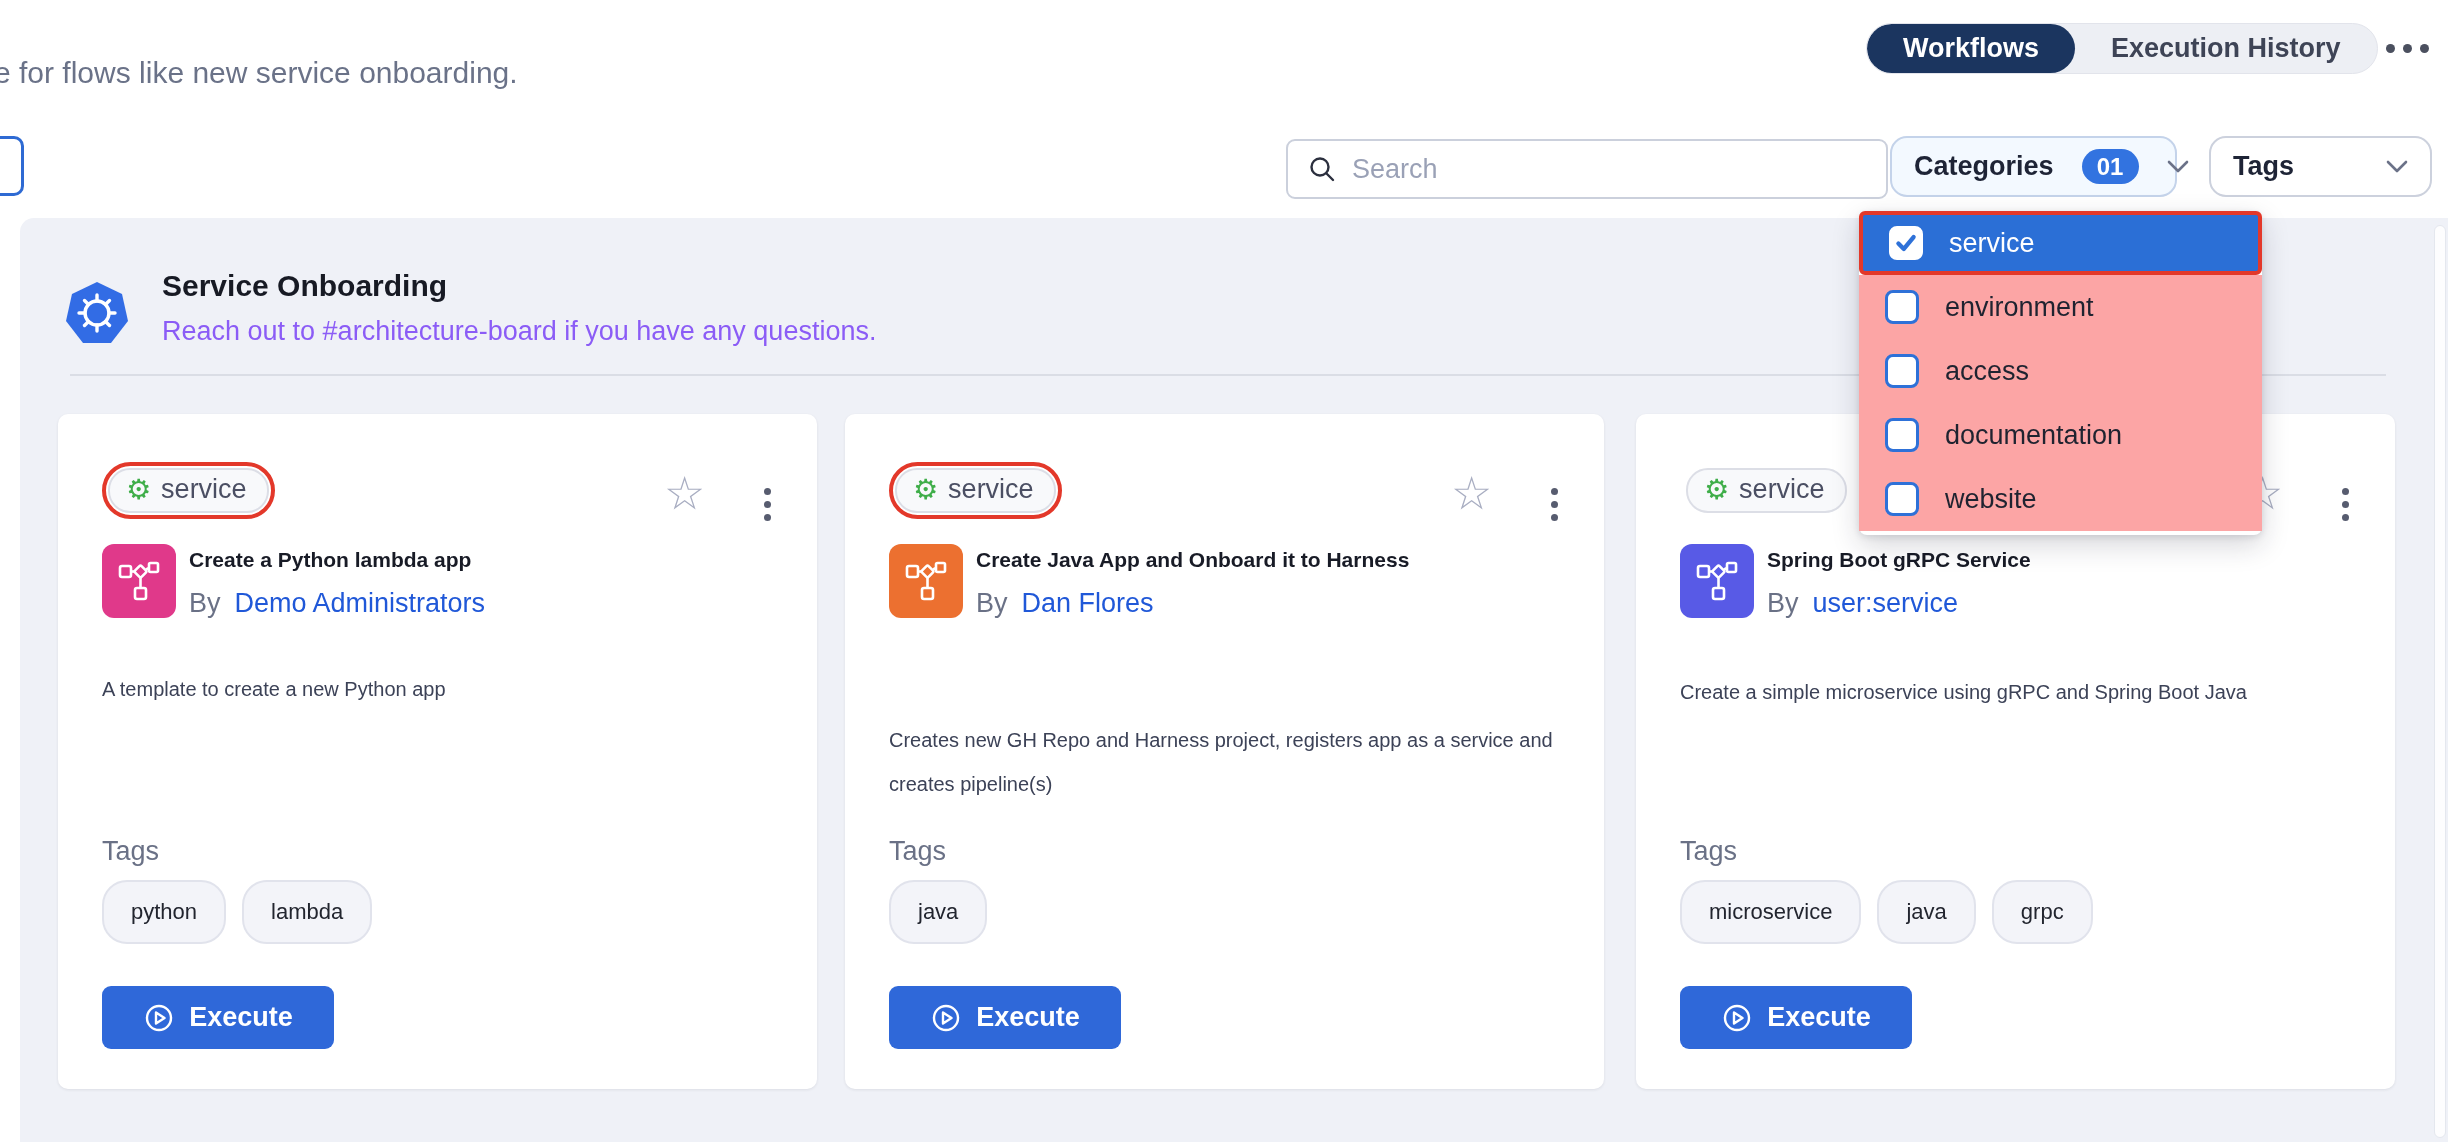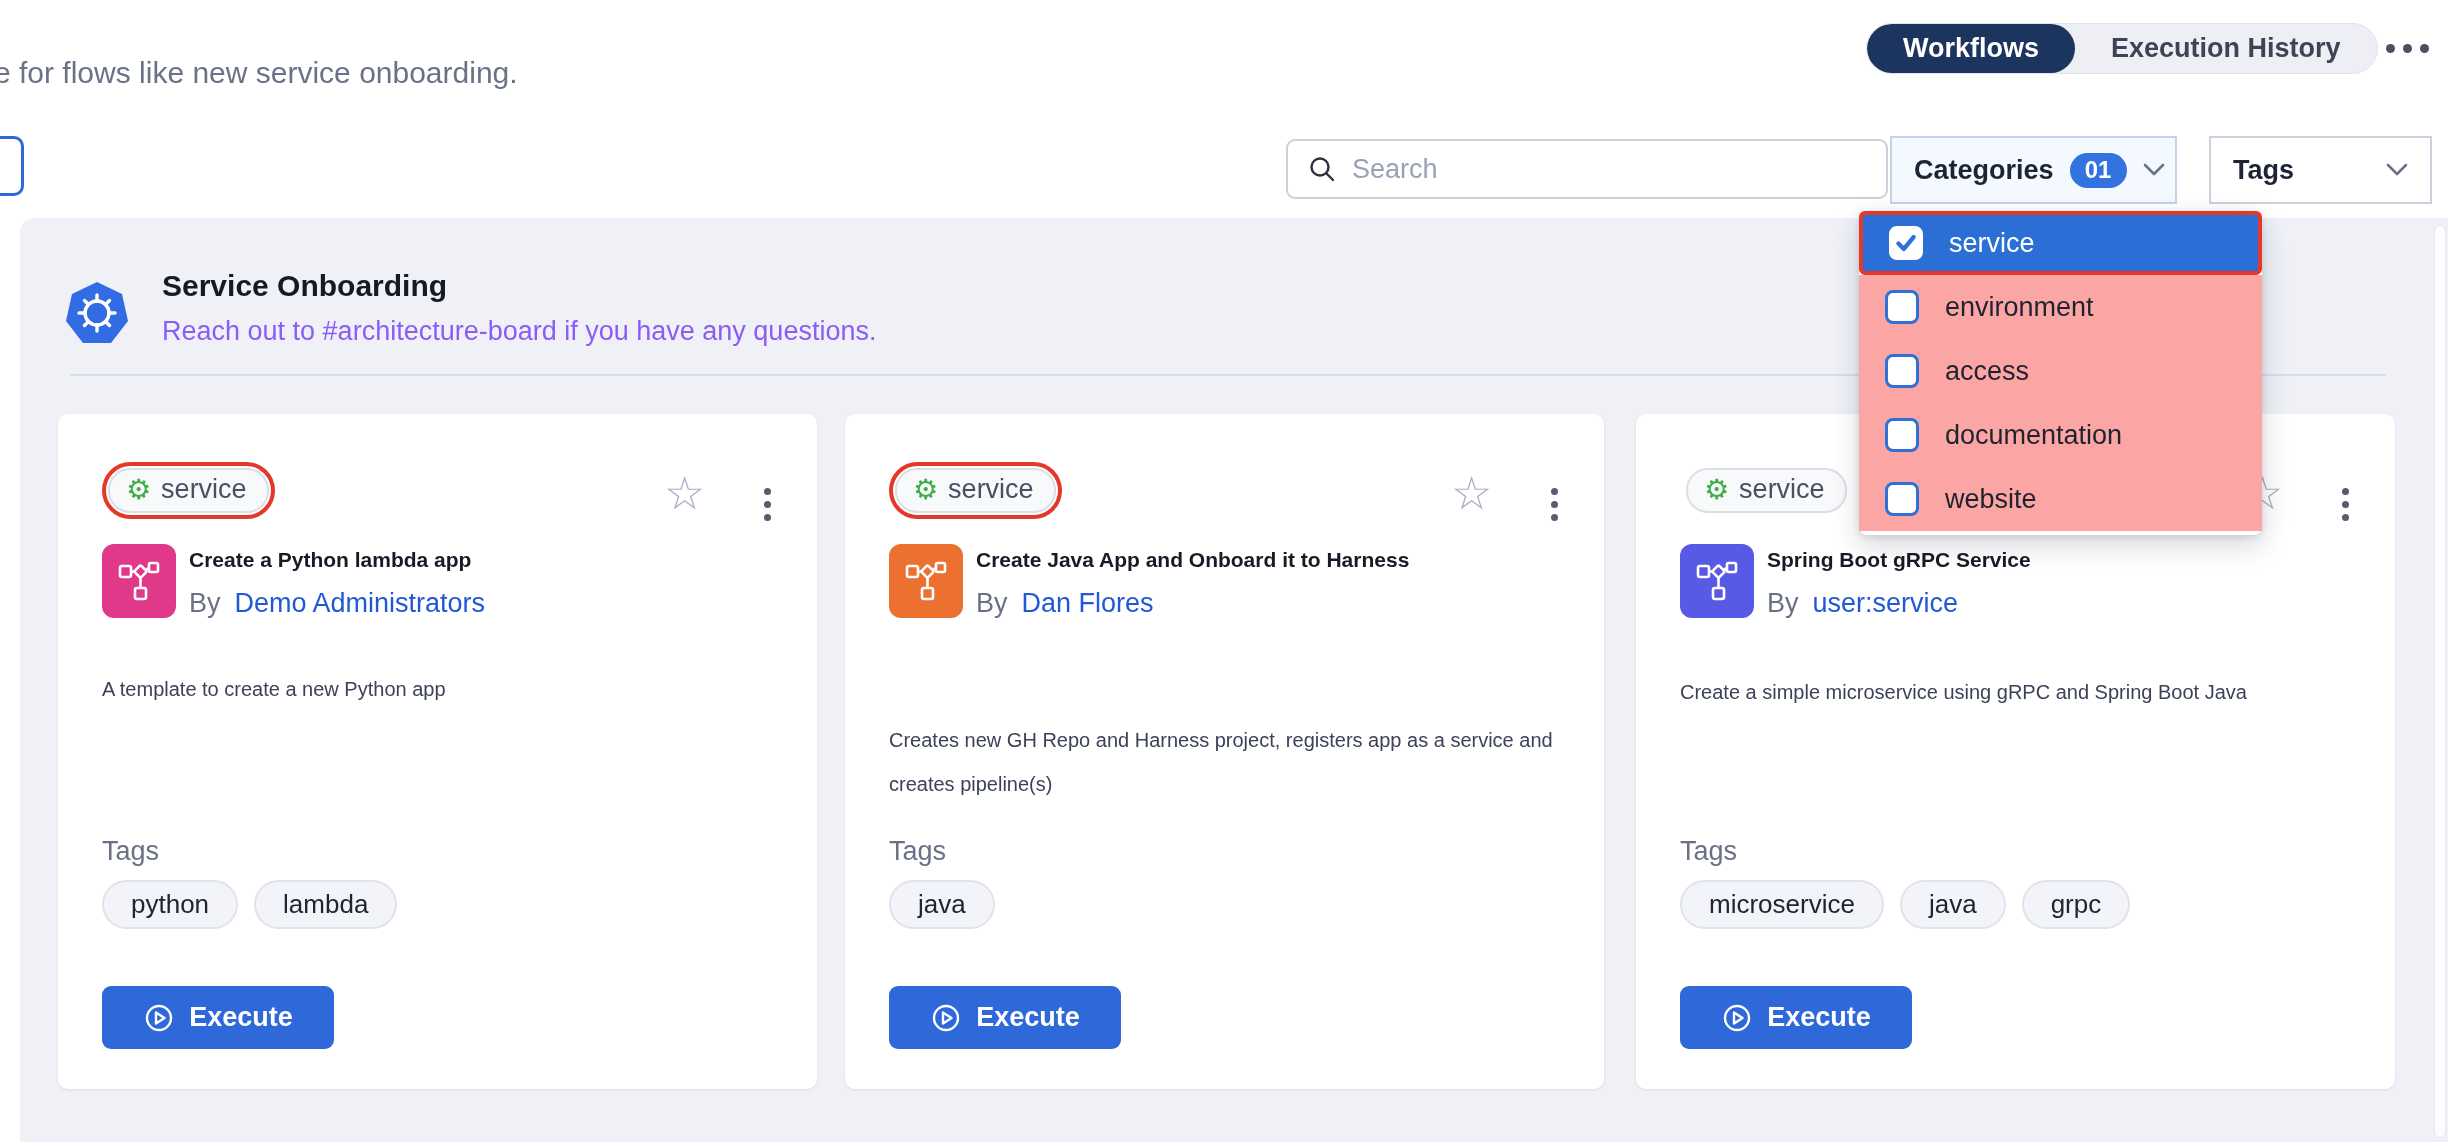--- a/index.html
+++ b/index.html
@@ -20,22 +20,22 @@
   .more-dots i{ width:9px; height:9px; border-radius:50%; background:#4b505f; }
 
   
   .cutoff-btn{ position:absolute; left:-36px; top:136px; width:60px; height:60px;
     border:3px solid #2e6ad3; border-radius:10px; background:#fff; }
   .search-box{ position:absolute; left:1241px; top:139px; width:602px; height:60px;
     border:2px solid #cbd0dc; border-radius:9px; background:#fff; display:flex; align-items:center; gap:16px; padding:0 20px;margin-left:45px;}
   .search-box input{ border:none; outline:none; font-size:27px; color:#30354a; width:100%;
     font-family:inherit; background:transparent;}
   .search-box input::placeholder{ color:#9aa1b6; }
-  .select-box{ position:absolute; top:136px; height:68px; border-radius:0; display:flex;
-    align-items:center; padding:0 22px; gap:16px; font-size:27px; font-weight:700; color:#1e2436; cursor:pointer;}
+  .select-box{ position:absolute; top:136px; height:61px; border-radius:17px; display:flex;
+    align-items:center; padding:0 22px; gap:28px; font-size:27px; font-weight:700; color:#1e2436; cursor:pointer;}
   .select-categories{ left:1890px; width:287px; background:#f3f9ff; border:2px solid #c4d3ea; }
   .select-tags{ left:2209px; width:223px; background:#ffffff; border:2px solid #ccd1dd; }
   .count-badge{ min-width:57px; height:35px; border-radius:18px; background:#3273e0; color:#fff;
     font-size:24px; font-weight:700; display:flex; align-items:center; justify-content:center;text-align:center;}
   .chev{ margin-left:auto; display:flex; }
 
   
   .dropdown{ position:absolute; left:1859px; top:211px; width:403px; background:#fff; border-radius:8px;
     box-shadow:0 10px 28px rgba(25,30,50,.18), 0 2px 6px rgba(25,30,50,.12); z-index:60; padding-bottom:4px;}
   .dd-item{ height:64px; display:flex; align-items:center; gap:26px; padding:0 26px; font-size:27px;
@@ -70,22 +70,22 @@
   .head-block{ position:absolute; left:131px; top:124px; width:592px;}
   .card-title{ font-size:21px; font-weight:700; color:#181b26; line-height:44px;}
   .by-row{ margin-top:6px; display:flex; gap:14px; font-size:27px;}
   .by-label{ color:#6a7186; }
   .by-link{ color:#2058d8; cursor:pointer;}
   .card-desc{ position:absolute; left:44px; top:253px; width:680px; font-size:20px; color:#3c4257; line-height:44px;}
   .card2 .card-desc{ top:304px; }
   .card3 .card-desc{ top:256px; }
   .tags-label{ position:absolute; left:44px; top:422px; font-size:27px; color:#6a7186;}
   .chips{ position:absolute; left:44px; top:466px; display:flex; gap:16px;}
-  .chip{ height:49px; display:flex; align-items:center; padding:0 27px; border-radius:25px;
-    background:#f3f4f9; border:2px solid #e1e3ec; font-size:26px; color:#22252f;}
+  .chip{ height:64px; display:flex; align-items:center; padding:0 27px; border-radius:25px;
+    background:#f3f4f9; border:2px solid #e1e3ec; font-size:22px; color:#22252f;}
   .execute-btn{ position:absolute; left:44px; top:572px; width:232px; height:63px; border:none;
     border-radius:9px; background:#2f68d9; color:#fff; font-size:27px; font-weight:700;
     display:flex; align-items:center; justify-content:center; gap:14px; cursor:pointer; font-family:inherit;}
 
   
   .scrollbar{ position:absolute; right:2px; top:225px; width:12px; bottom:4px; background:#fdfdfe;
     border:1px solid #e4e7ee; border-radius:7px; z-index:70;}
 </style>
 </head>
 <body>

